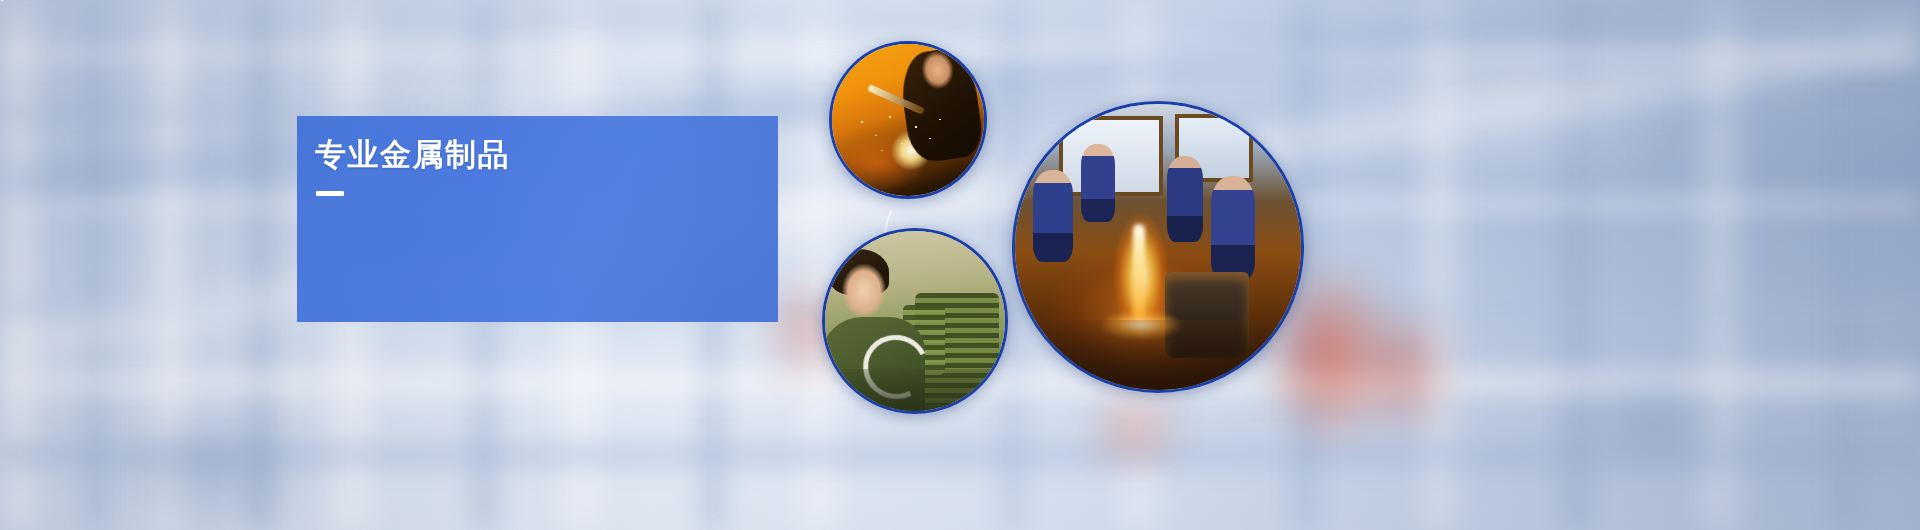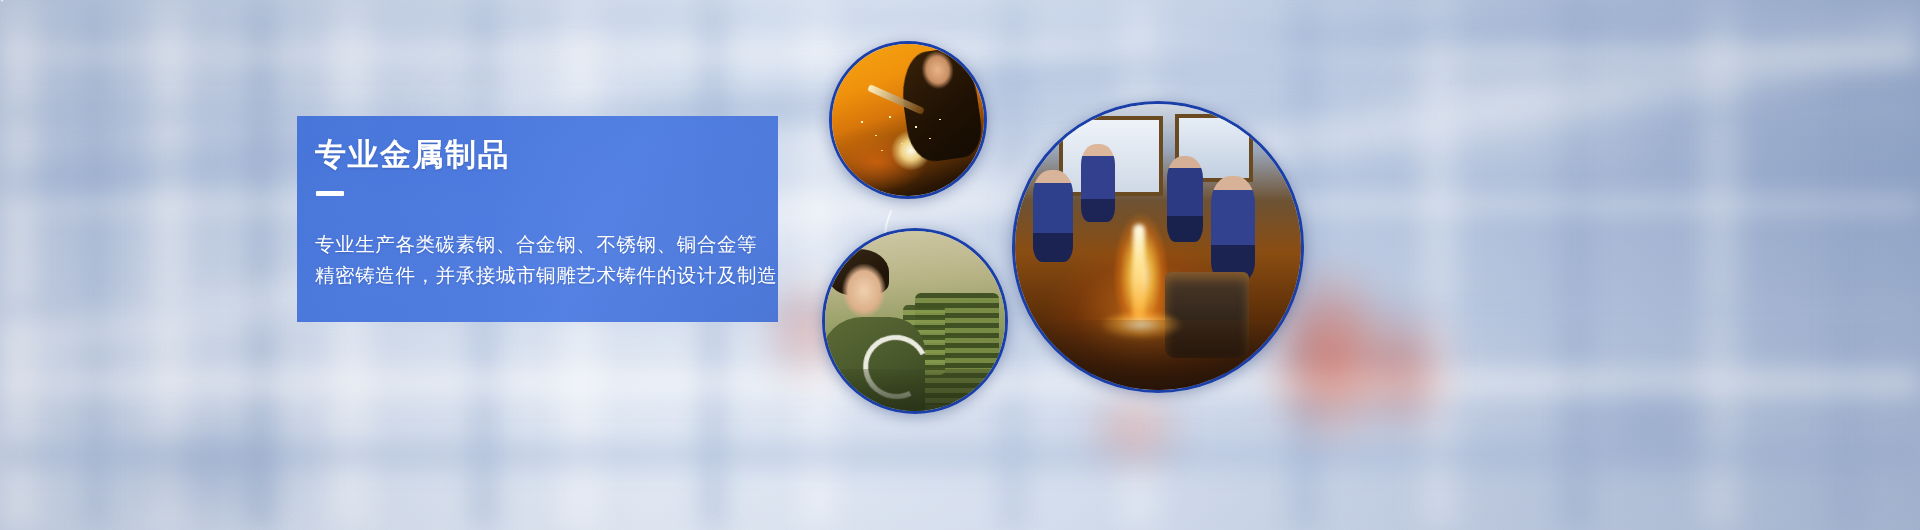--- a/index.html
+++ b/index.html
@@ -380,19 +380,15 @@
     </div>
 
   </div>
 
   <div class="text-panel"></div>
   <div class="panel-inner">
     <div class="headline">专业金属制品</div>
 
     <div class="rule"></div>
 
-    <div class="subtext">
-      <span class="line">专业生产各类碳素钢、合金钢、不锈钢、铜合金等</span>
-      <span class="line">精密铸造件，并承接城市铜雕艺术铸件的设计及制造</span>
-    </div>
   </div>
 
 </div>
 
 </body></html>

